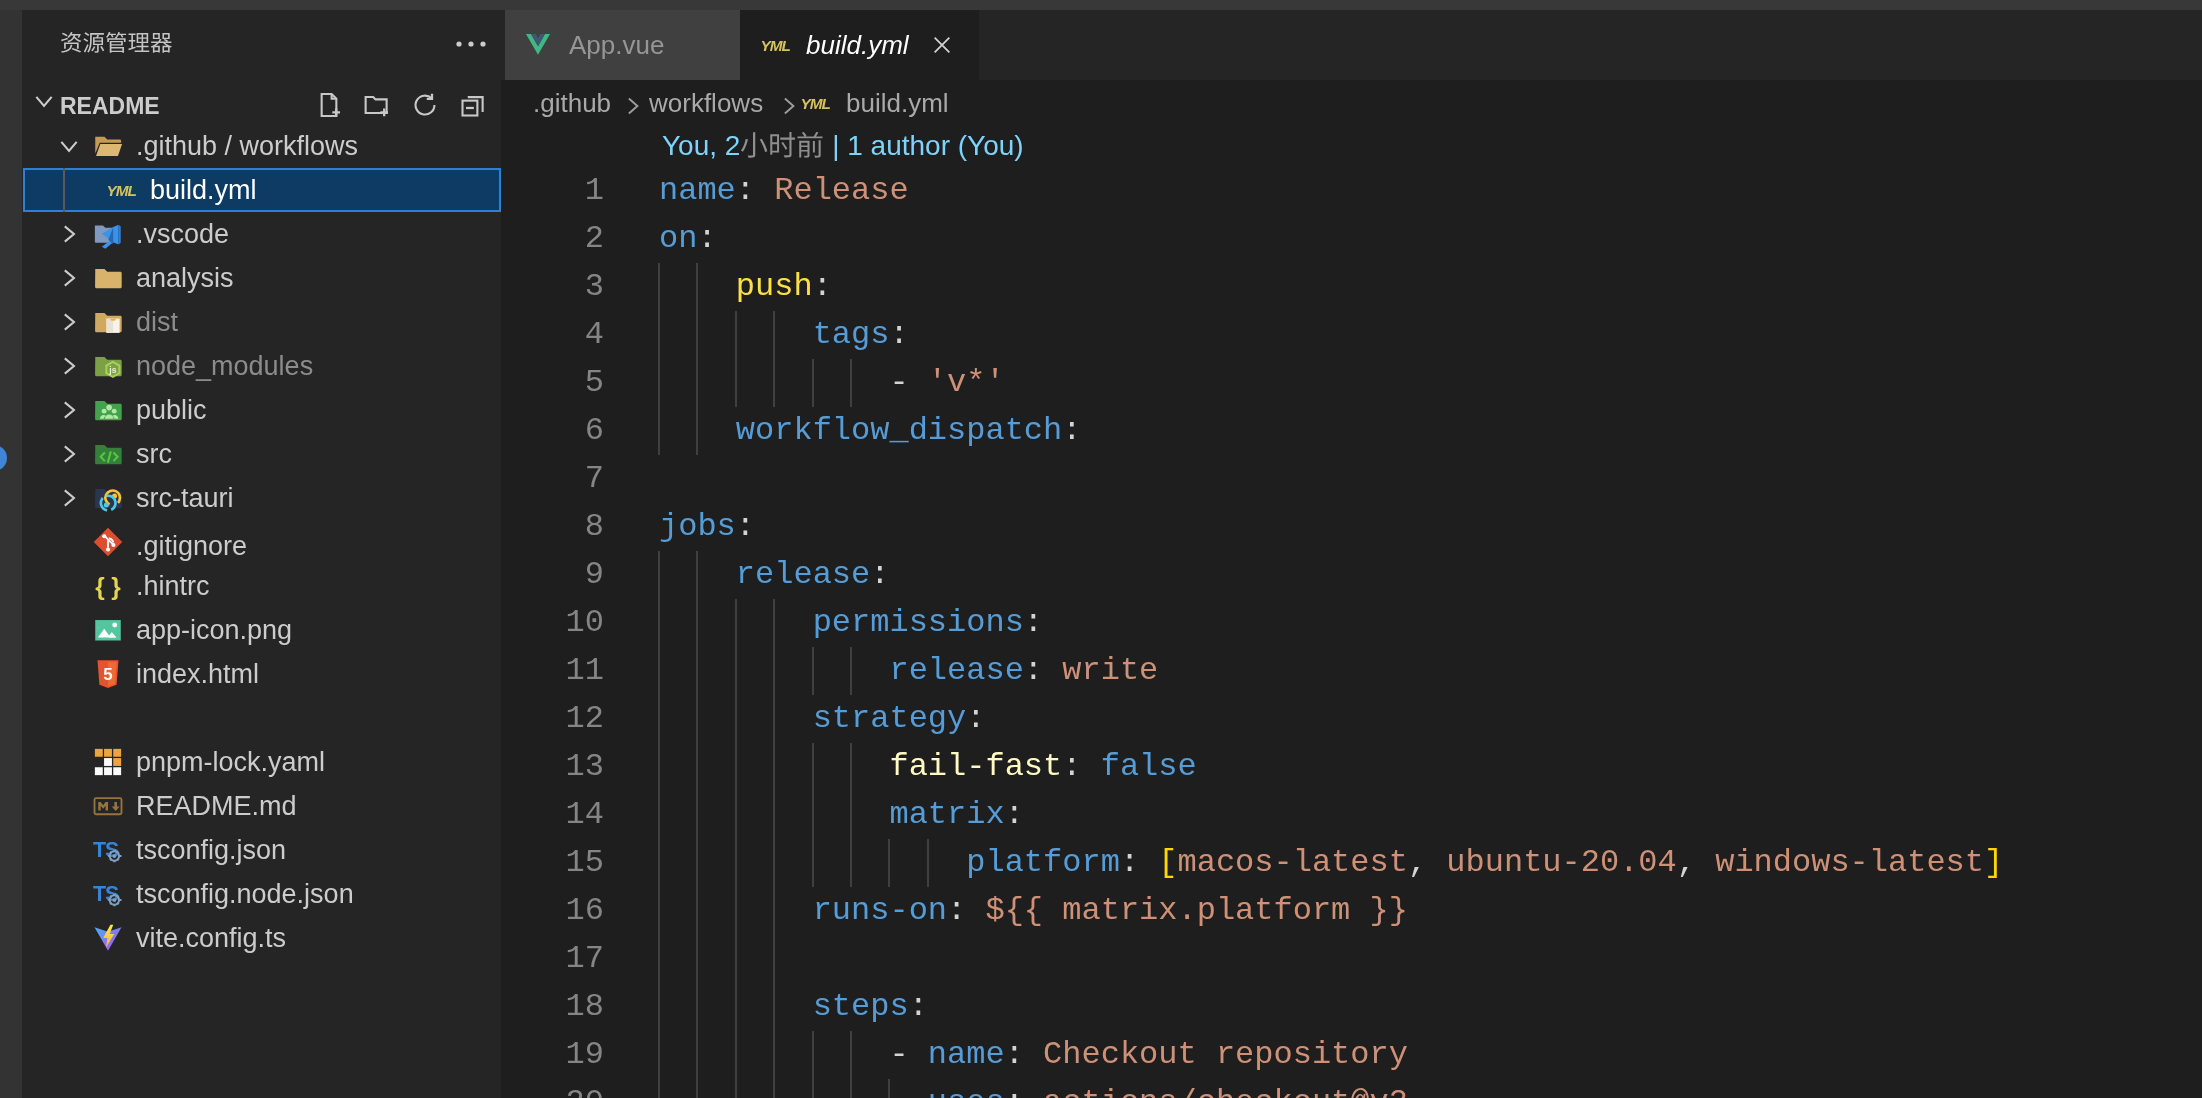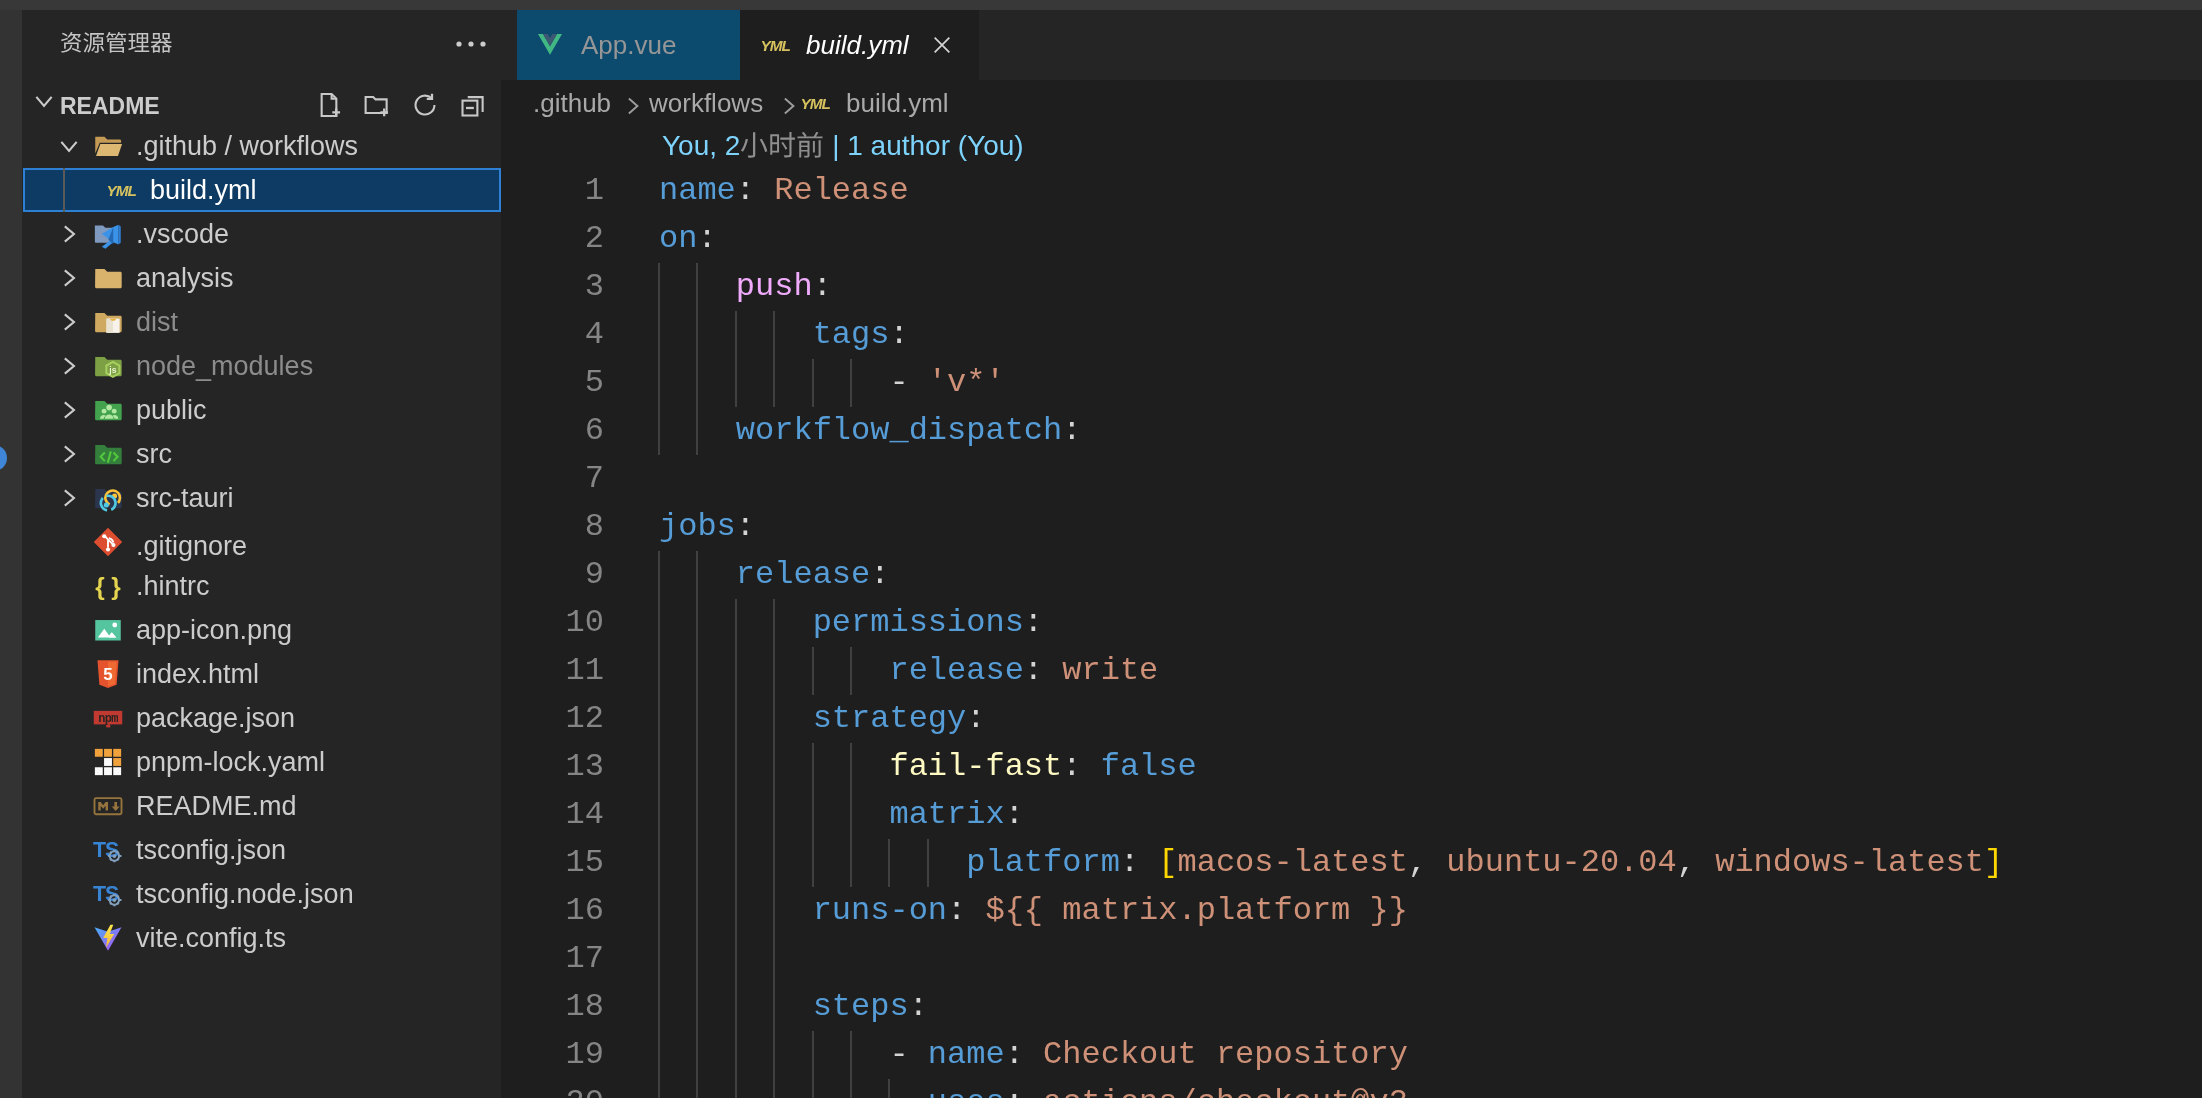--- a/index.html
+++ b/index.html
@@ -189,28 +189,20 @@
       <div class="abs lbl" style="left:114px;top:0;color:#cccccc">app-icon.png</div>
     </div>
 <div class="abs row" style="top:652px">
       <div class="abs" style="left:71px;top:7px"><svg width="30" height="30" viewBox="0 0 16 16">
           <path d="M2.4 0.7h11.2l-1 13L8 15.4l-4.6-1.7z" fill="#e5532e"></path>
           <path d="M8 1.5v13l3.7-1.3.9-11.7z" fill="#ef6a32"></path>
           <text x="8" y="11.2" font-size="9" font-weight="bold" fill="#fff" text-anchor="middle" font-family="Liberation Sans">5</text>
         </svg></div>
       <div class="abs lbl" style="left:114px;top:0;color:#cccccc">index.html</div>
     </div>
-<div class="abs row" style="top:696px">
-      <div class="abs" style="left:71px;top:7px"><svg width="30" height="30" viewBox="0 0 16 16">
-          <rect x="0.4" y="4.2" width="15.2" height="7.2" fill="#c13a31"></rect>
-          <rect x="7" y="11.4" width="2.2" height="1.6" fill="#c13a31"></rect>
-          <text x="8" y="10.3" font-size="6.4" font-weight="bold" fill="#2b2420" text-anchor="middle" font-family="Liberation Mono" letter-spacing="-0.4">npm</text>
-        </svg></div>
-      <div class="abs lbl" style="left:114px;top:0;color:#cccccc">package.json</div>
-    </div>
 <div class="abs row" style="top:740px">
       <div class="abs" style="left:71px;top:7px"><svg width="30" height="30" viewBox="0 0 16 16">
           <g>
             <rect x="1" y="1" width="4.2" height="4.2" fill="#f0a33c"></rect>
             <rect x="5.9" y="1" width="4.2" height="4.2" fill="#f0a33c"></rect>
             <rect x="10.8" y="1" width="4.2" height="4.2" fill="#f0a33c"></rect>
             <rect x="5.9" y="5.9" width="4.2" height="4.2" fill="#fafafa"></rect>
             <rect x="10.8" y="5.9" width="4.2" height="4.2" fill="#f0a33c"></rect>
             <rect x="1" y="10.8" width="4.2" height="4.2" fill="#fafafa"></rect>
             <rect x="5.9" y="10.8" width="4.2" height="4.2" fill="#fafafa"></rect>
@@ -261,21 +253,21 @@
               <stop offset="1" stop-color="#f5b43c"></stop>
             </linearGradient>
           </defs>
           <path d="M0.8 2.2 8 14.8 15.2 2.2 8 4.6z" fill="url(#vg)"></path>
           <path d="M9.3 0.9 5.4 8h2.3l-.8 5.2 4.4-7.4H8.9l1.9-4.9z" fill="url(#bg2)"></path>
         </svg></div>
       <div class="abs lbl" style="left:114px;top:0;color:#cccccc">vite.config.ts</div>
     </div>
 </div>
 <div class="abs" id="tabs">
-  <div class="abs" style="left:16px;top:0;width:239px;height:70px;background:#0c4a6e">
+  <div class="abs" style="left:4px;top:0;width:239px;height:70px;background:#404040">
     <div class="abs" style="left:20px;top:21px"><svg width="26" height="26" viewBox="0 0 16 16">
           <path d="M0.6 1.8 8 14.6 15.4 1.8h-3.1L8 9.4 3.7 1.8z" fill="#41b883"></path>
           <path d="M3.7 1.8 8 9.4l4.3-7.6H9.4L8 4.3 6.6 1.8z" fill="#3d5873"></path>
         </svg></div>
     <div class="abs" style="left:64px;top:0;font-size:26px;color:#969696;line-height:70px">App.vue</div>
   </div>
   <div class="abs" style="left:239px;top:0;width:239px;height:70px;background:#1e1e1e">
     <div class="abs" style="left:20px;top:20px"><svg width="30" height="30" viewBox="0 0 16 16">
           <text x="0.2" y="11.3" font-size="8.2" font-weight="bold" font-style="italic" fill="#d6c25f" font-family="Liberation Sans" letter-spacing="-0.5">YML</text>
         </svg></div>
@@ -321,21 +313,21 @@
 <div class="abs" style="left:888px;top:839px;width:2px;height:48px;background:#404040"></div>
 <div class="abs" style="left:927px;top:839px;width:2px;height:48px;background:#404040"></div>
 <div class="abs" style="left:812px;top:1031px;width:2px;height:96px;background:#404040"></div>
 <div class="abs" style="left:850px;top:1031px;width:2px;height:96px;background:#404040"></div>
 <div class="abs" style="left:888px;top:1079px;width:2px;height:48px;background:#404040"></div>
 <div class="abs num" style="top:167px">1</div>
 <div class="abs code" style="top:167px"><i style="color:#569cd6">name</i><i style="color:#d4d4d4">:</i> <i style="color:#ce9178">Release</i></div>
 <div class="abs num" style="top:215px">2</div>
 <div class="abs code" style="top:215px"><i style="color:#569cd6">on</i><i style="color:#d4d4d4">:</i></div>
 <div class="abs num" style="top:263px">3</div>
-<div class="abs code" style="top:263px">    <i style="color:#f0abfc">push</i><i style="color:#d4d4d4">:</i></div>
+<div class="abs code" style="top:263px">    <i style="color:#fde047">push</i><i style="color:#d4d4d4">:</i></div>
 <div class="abs num" style="top:311px">4</div>
 <div class="abs code" style="top:311px">        <i style="color:#569cd6">tags</i><i style="color:#d4d4d4">:</i></div>
 <div class="abs num" style="top:359px">5</div>
 <div class="abs code" style="top:359px">            <i style="color:#d4d4d4">-</i> <i style="color:#ce9178">'v*'</i></div>
 <div class="abs num" style="top:407px">6</div>
 <div class="abs code" style="top:407px">    <i style="color:#569cd6">workflow_dispatch</i><i style="color:#d4d4d4">:</i></div>
 <div class="abs num" style="top:455px">7</div>
 <div class="abs num" style="top:503px">8</div>
 <div class="abs code" style="top:503px"><i style="color:#569cd6">jobs</i><i style="color:#d4d4d4">:</i></div>
 <div class="abs num" style="top:551px">9</div>

